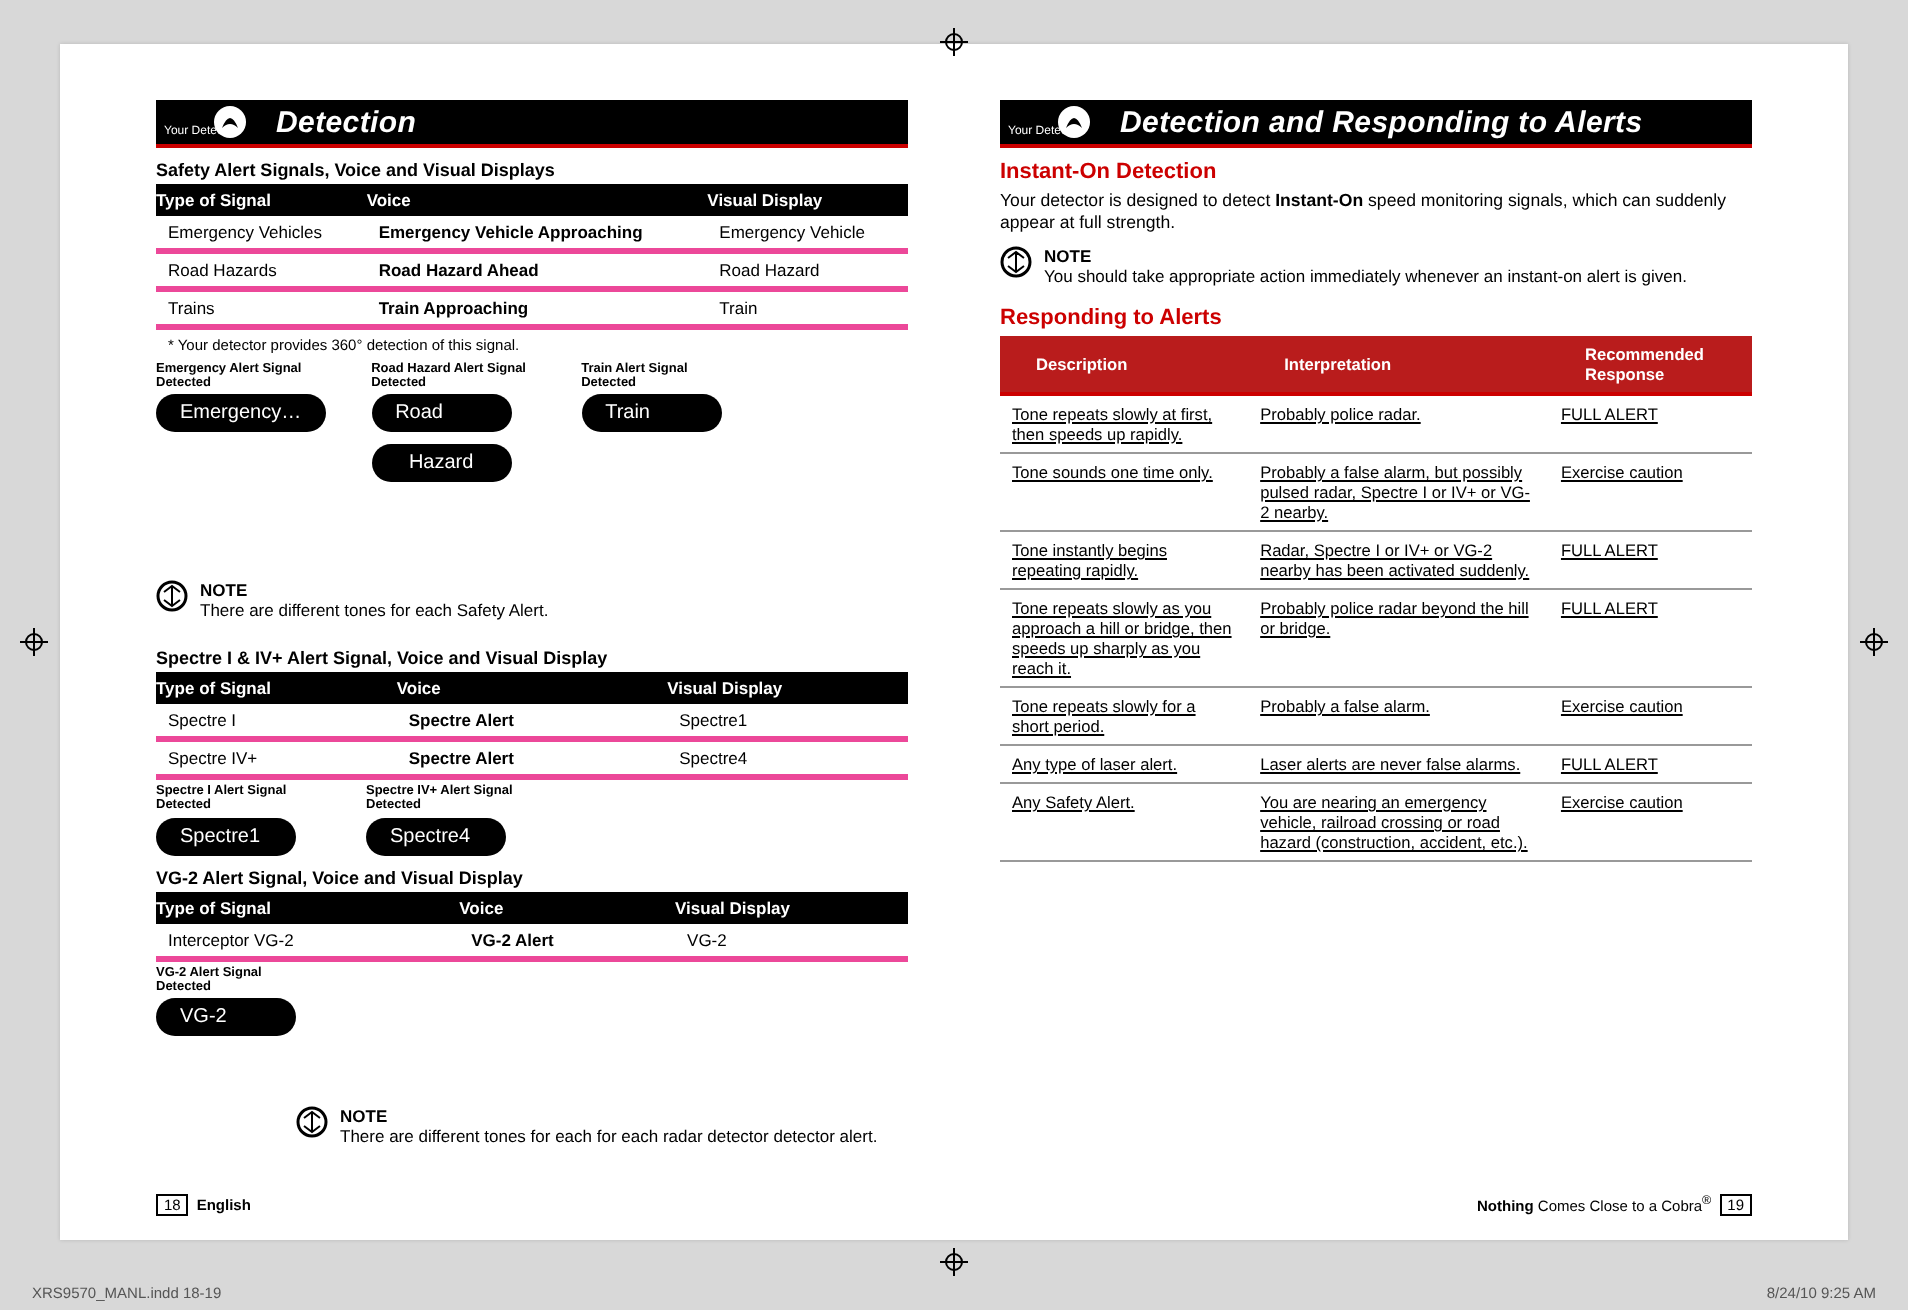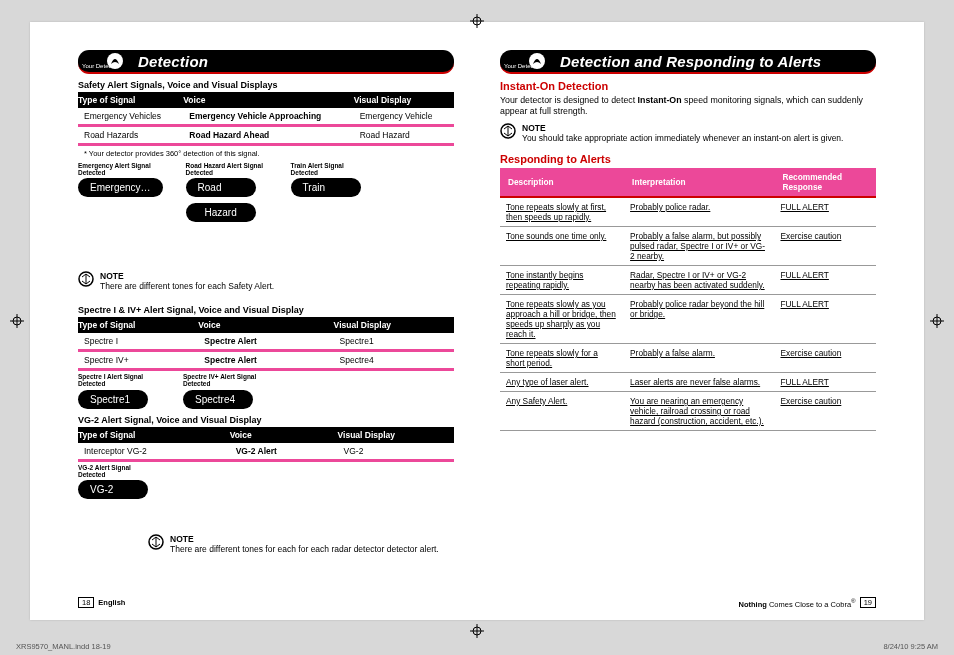--- a/index.html
+++ b/index.html
@@ -23,21 +23,21 @@
   .regmark { position:absolute; width:14px; height:14px; }
   .regmark svg { width:14px; height:14px; }
   .content {
     display:flex;
     padding: 28px 48px 10px 48px;
     gap: 46px;
   }
   .col { width: 378px; }
   .pagehead {
     background:#000; color:#fff; height:24px; display:flex; align-items:center;
-    border-bottom:2px solid #c00; position:relative; margin-bottom:6px;border-radius:11px;
+    border-bottom:2px solid #c00; position:relative; margin-bottom:6px;
   }
   .pagehead .yd {
     font-size:6px; position:absolute; left:4px; bottom:3px; color:#fff;
   }
   .pagehead .logo {
     position:absolute; left:28px; top:2px; width:18px; height:18px;
   }
   .pagehead h1 {
     font-size:15px; font-weight:bold; margin-left:60px; font-style:italic; letter-spacing:0.2px;
   }
@@ -57,21 +57,21 @@
   }
   .chip.mt { margin-top:6px;text-align:center;}
   .note-row { display:flex; align-items:flex-start; gap:6px; margin:2px 0 8px 0;}
   .note-icon { width:16px; height:16px; flex:0 0 16px;}
   .note-icon svg{width:16px;height:16px}
   .note-text { font-size:8.5px; }
   .note-text b { font-weight:bold; }
   .h2 { color:#c00; font-weight:bold; font-size:11px; margin:2px 0 3px 0;}
   .para { font-size:8.8px; line-height:1.25; margin-bottom:6px;}
   .resp-tbl { width:100%; border-collapse:collapse; font-size:8.3px;}
-  .resp-tbl th { background:#ec4899; color:#fff; text-align:left; padding:4px 8px; font-weight:bold; border-bottom:2px solid #c00;}
+  .resp-tbl th { background:#b91c1c; color:#fff; text-align:left; padding:4px 18px; font-weight:bold; border-bottom:2px solid #c00;}
   .resp-tbl td { padding:4px 6px; border-bottom:1px solid #999; vertical-align:top;text-decoration:underline;}
   .footer-left { position:absolute; left:48px; bottom:12px; font-size:7.5px; display:flex; align-items:center; gap:4px;}
   .footer-right { position:absolute; right:48px; bottom:12px; font-size:7.5px; display:flex; align-items:center; gap:4px;}
   .pgnum { border:1px solid #000; padding:0 3px; font-weight:normal; font-size:7.5px;}
   .slug-left { position:absolute; left:16px; bottom:4px; font-size:7.5px; color:#555;}
   .slug-right { position:absolute; right:16px; bottom:4px; font-size:7.5px; color:#555;}
   .colR-note { display:flex; gap:6px; margin:6px 0 10px 0;}
   .cobra-logo svg{width:18px;height:18px}
 </style>
 </head>
@@ -129,20 +129,25 @@
         <tr>
               <td>Emergency Vehicles</td>
               <td class="bold">Emergency Vehicle Approaching</td>
               <td>Emergency Vehicle</td>
             </tr>
         <tr>
               <td>Road Hazards</td>
               <td class="bold">Road Hazard Ahead</td>
               <td>Road Hazard</td>
             </tr>
+        <tr>
+              <td>Trains</td>
+              <td class="bold">Train Approaching</td>
+              <td>Train</td>
+            </tr>
       </tbody>
         </table>
       <div class="footnote">* Your detector provides 360° detection of this signal.</div>
 
       <div class="chips-row">
         <div class="chip-group">
           <div class="chip-label">Emergency Alert Signal Detected</div>
           <span class="chip">Emergency…</span>
         </div>
         <div class="chip-group">

